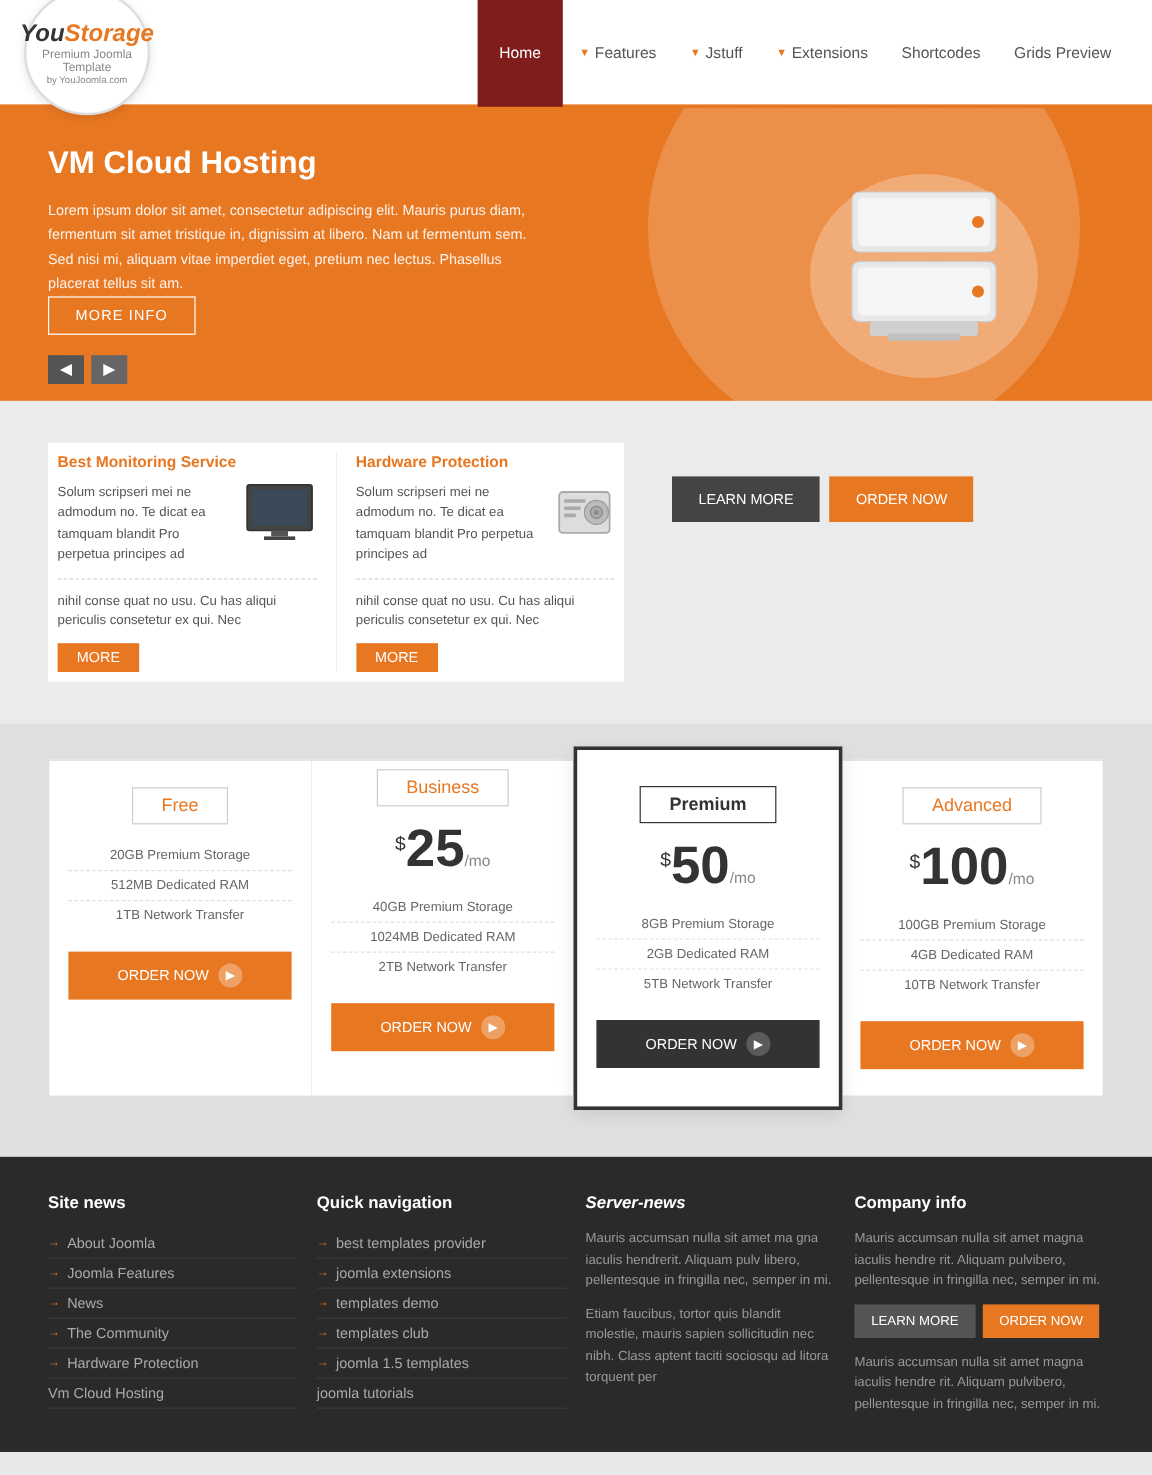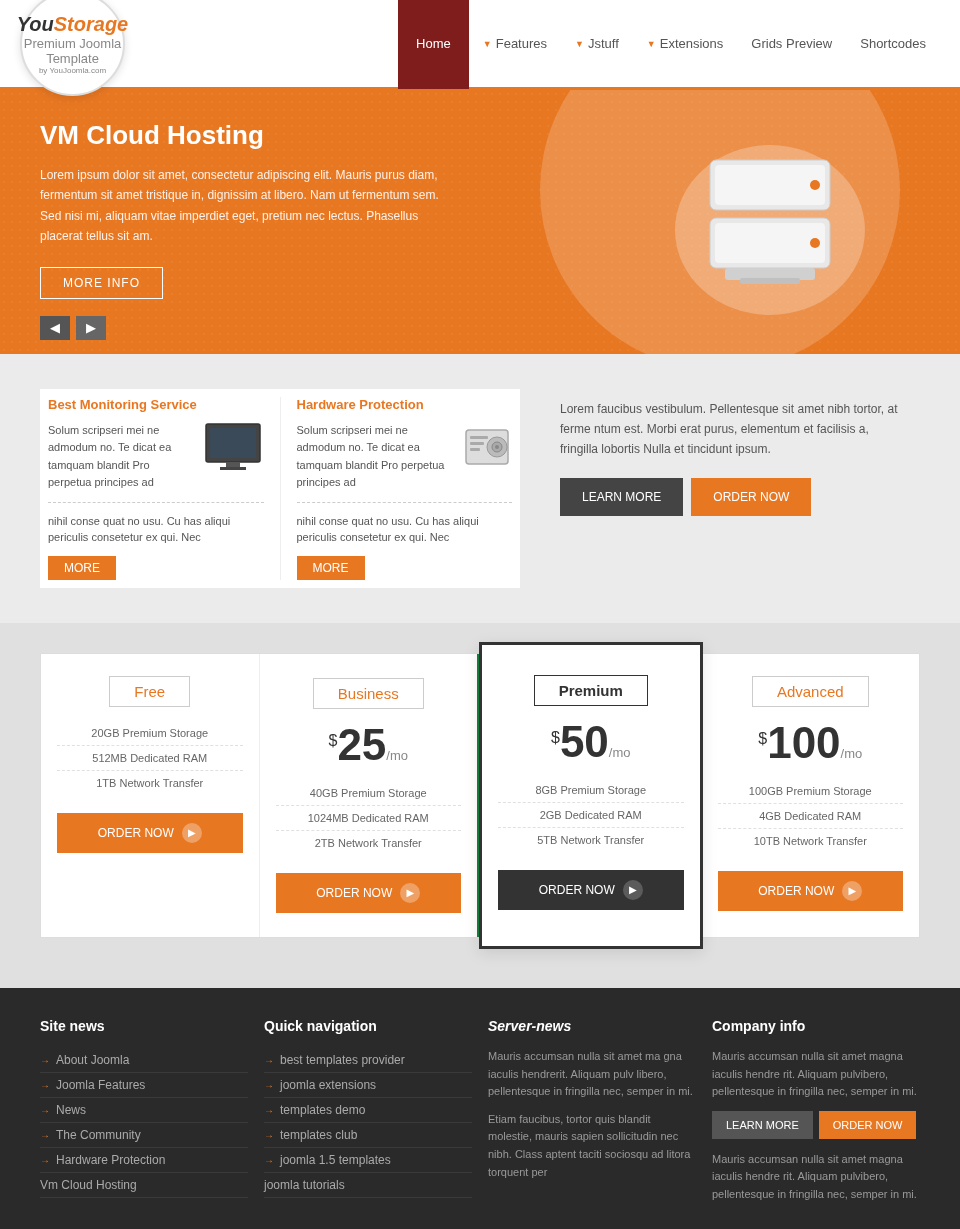--- a/index.html
+++ b/index.html
@@ -8,57 +8,57 @@
 </head>
 <body>
 
 <div style="background:#fff; display:flex; align-items:center; padding:0 20px; height:90px; border-bottom:3px solid #e87722; position:relative; z-index:10;">
   <div style="width:130px; display:flex; align-items:center; margin-right:20px;">
     <div style="width:105px; height:105px; background:#fff; border-radius:50%; border:2px solid #ddd; display:flex; flex-direction:column; align-items:center; justify-content:center; box-shadow:0 2px 8px rgba(0,0,0,0.12); z-index:20; position:relative;">
       <div style="display:flex;">
         <span style="font-size:20px; color:#333; font-style:italic; font-weight:bold;">You</span>
         <span style="font-size:20px; color:#e87722; font-style:italic; font-weight:bold;">Storage</span>
       </div>
-      <span style="font-size:13px; color:#888; text-align:center;">Premium Joomla Template</span>
+      <span style="font-size:10px; color:#888; text-align:center;">Premium Joomla Template</span>
       <span style="font-size:8px; color:#888; text-align:center;">by YouJoomla.com</span>
     </div>
   </div>
   <nav style="display:flex; margin-left:auto; height:90px; align-items:stretch;">
     <div style="padding:0 18px; background:#7f1d1d; color:#fff; display:flex; align-items:center; font-size:13px; cursor:pointer;">
       <span>Home</span>
     </div>
     <div style="padding:0 14px; color:#555; display:flex; align-items:center; font-size:13px; cursor:pointer; gap:4px;">
       <span style="font-size:9px; color:#e87722;">▼</span>
         <span>Features</span>
     </div>
     <div style="padding:0 14px; color:#555; display:flex; align-items:center; font-size:13px; cursor:pointer; gap:4px;">
       <span style="font-size:9px; color:#e87722;">▼</span>
         <span>Jstuff</span>
     </div>
     <div style="padding:0 14px; color:#555; display:flex; align-items:center; font-size:13px; cursor:pointer; gap:4px;">
       <span style="font-size:9px; color:#e87722;">▼</span>
         <span>Extensions</span>
     </div>
     <div style="padding:0 14px; color:#555; display:flex; align-items:center; font-size:13px; cursor:pointer;">
+      <span>Shortcodes</span>
+    </div>
+    <div style="padding:0 14px; color:#555; display:flex; align-items:center; font-size:13px; cursor:pointer;">
       <span>Grids Preview</span>
-    </div>
-    <div style="padding:0 14px; color:#555; display:flex; align-items:center; font-size:13px; cursor:pointer;">
-      <span>Shortcodes</span>
     </div>
   </nav>
 </div>
 
 <div style="background:#e87722; min-height:220px; position:relative; overflow:hidden; padding:30px 40px 55px 40px; display:flex;">
 
   <div style="position:absolute; inset:0; background: radial-gradient(circle, rgba(255,255,255,0.05) 1px, transparent 1px); background-size:8px 8px; pointer-events:none;"></div>
 
   <div style="position:absolute; right:60px; top:-80px; width:360px; height:360px; background:rgba(255,255,255,0.18); border-radius:50%;"></div>
   <div style="max-width:420px; z-index:2; position:relative;">
     <h1 style="color:#fff; font-size:26px; font-weight:bold; margin-bottom:14px;">VM Cloud Hosting</h1>
-    <p style="color:rgba(255,255,255,0.9); font-size:12px; line-height:1.7; margin-bottom:20px;">Lorem ipsum dolor sit amet, consectetur adipiscing elit. Mauris purus diam, fermentum sit amet tristique in, dignissim at libero. Nam ut fermentum sem. Sed nisi mi, aliquam vitae imperdiet eget, pretium nec lectus. Phasellus placerat tellus sit am.</p>
+    <p style="color:rgba(255,255,255,0.9); font-size:12px; line-height:1.7; ">Lorem ipsum dolor sit amet, consectetur adipiscing elit. Mauris purus diam, fermentum sit amet tristique in, dignissim at libero. Nam ut fermentum sem. Sed nisi mi, aliquam vitae imperdiet eget, pretium nec lectus. Phasellus placerat tellus sit am.</p>
     <button style="border:1.5px solid #fff; color:#fff; background:transparent; padding:8px 22px; font-size:12px; cursor:pointer; letter-spacing:1px;">MORE INFO</button>
   </div>
 
   <div style="position:absolute; right:90px; top:10px; z-index:2;">
     <svg width="200" height="220" viewBox="0 0 200 220">
 
       <ellipse cx="100" cy="130" rx="95" ry="85" fill="rgba(255,255,255,0.25)"></ellipse>
 
       <rect x="40" y="60" width="120" height="50" rx="6" fill="#e8e8e8" stroke="#ccc" stroke-width="1"></rect>
       <rect x="45" y="65" width="110" height="40" rx="4" fill="#f5f5f5"></rect>
@@ -122,21 +122,20 @@
           </div>
         </div>
         <hr style="border:none; border-top:1px dashed #ccc; margin:10px 0;">
         <p style="font-size:11px; color:#555; line-height:1.5;">nihil conse quat no usu. Cu has aliqui periculis consetetur ex qui. Nec</p>
         <button style="background:#e87722; color:#fff; border:none; padding:5px 16px; font-size:12px; cursor:pointer; margin-top:10px;">MORE</button>
       </div>
     </div>
   </div>
 
   <div style="flex:1; padding:10px 10px 10px 20px;">
-    <p style="font-size:12px; color:#555; line-height:1.7; margin-bottom:12px;">Lorem faucibus vestibulum. Pellentesque sit amet nibh tortor, at ferme ntum est. Morbi erat purus, elementum et facilisis a, fringilla lobortis Nulla et tincidunt ipsum.</p>
     <div style="display:flex; gap:8px; margin-top:18px;">
       <button style="background:#444; color:#fff; border:none; padding:12px 22px; font-size:12px; cursor:pointer;">LEARN MORE</button>
       <button style="background:#e87722; color:#fff; border:none; padding:12px 22px; font-size:12px; cursor:pointer;">ORDER NOW</button>
     </div>
   </div>
 </div>
 
 <div style="background:#e0e0e0; padding:30px 40px 50px 40px;">
   <div style="display:flex; background:#fff; border:1px solid #ddd; align-items:stretch; position:relative;">
 
@@ -144,21 +143,21 @@
       <div style="display:inline-block; border:1.5px solid #ccc; padding:6px 24px; font-size:15px; color:#e87722; margin-bottom:14px; cursor:pointer;">Free</div>
       <div style="font-size:11px; color:#666; padding:6px 0; border-bottom:1px dashed #e0e0e0;">20GB Premium Storage</div>
       <div style="font-size:11px; color:#666; padding:6px 0; border-bottom:1px dashed #e0e0e0;">512MB Dedicated RAM</div>
       <div style="font-size:11px; color:#666; padding:6px 0;">1TB Network Transfer</div>
       <button style="background:#e87722; color:#fff; border:none; padding:10px 0; font-size:12px; cursor:pointer; margin-top:18px; display:flex; align-items:center; gap:8px; width:100%; justify-content:center;">
         <span>ORDER NOW</span>
         <span style="width:20px; height:20px; background:rgba(255,255,255,0.3); border-radius:50%; display:flex; align-items:center; justify-content:center; font-size:10px;">▶</span>
       </button>
     </div>
 
-    <div style="flex:1; padding:24px 16px; text-align:center; border-right:4px solid #15803d;">
+    <div style="flex:1; padding:7px 16px; text-align:center; border-right:2px solid #15803d;">
       <div style="display:inline-block; border:1.5px solid #ccc; padding:6px 24px; font-size:15px; color:#e87722; margin-bottom:14px; cursor:pointer;">Business</div>
       <div style="margin-bottom:14px;">
         <span style="font-size:16px; vertical-align:top; color:#333; line-height:2.2;">$</span><span style="font-size:44px; color:#333; font-weight:bold; line-height:1;">25</span><span style="font-size:13px; color:#888;">/mo</span>
       </div>
       <div style="font-size:11px; color:#666; padding:6px 0; border-bottom:1px dashed #e0e0e0;">40GB Premium Storage</div>
       <div style="font-size:11px; color:#666; padding:6px 0; border-bottom:1px dashed #e0e0e0;">1024MB Dedicated RAM</div>
       <div style="font-size:11px; color:#666; padding:6px 0;">2TB Network Transfer</div>
       <button style="background:#e87722; color:#fff; border:none; padding:10px 0; font-size:12px; cursor:pointer; margin-top:18px; display:flex; align-items:center; gap:8px; width:100%; justify-content:center;">
         <span>ORDER NOW</span>
         <span style="width:20px; height:20px; background:rgba(255,255,255,0.3); border-radius:50%; display:flex; align-items:center; justify-content:center; font-size:10px;">▶</span>

